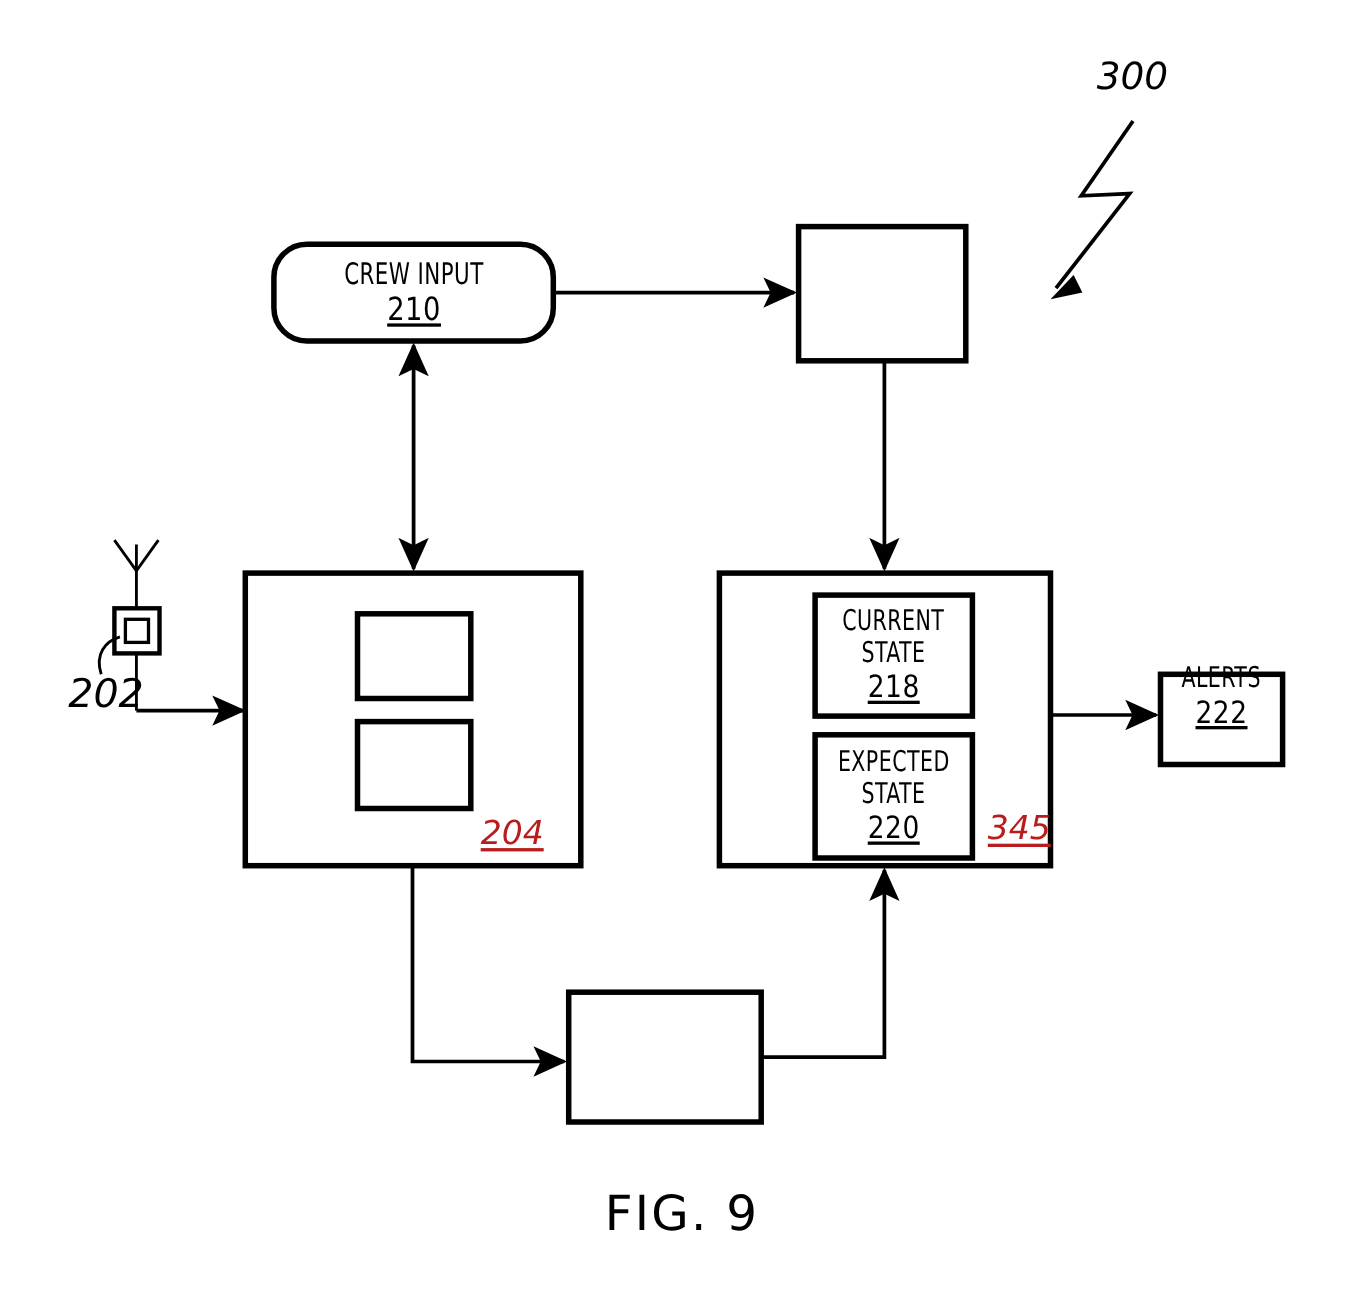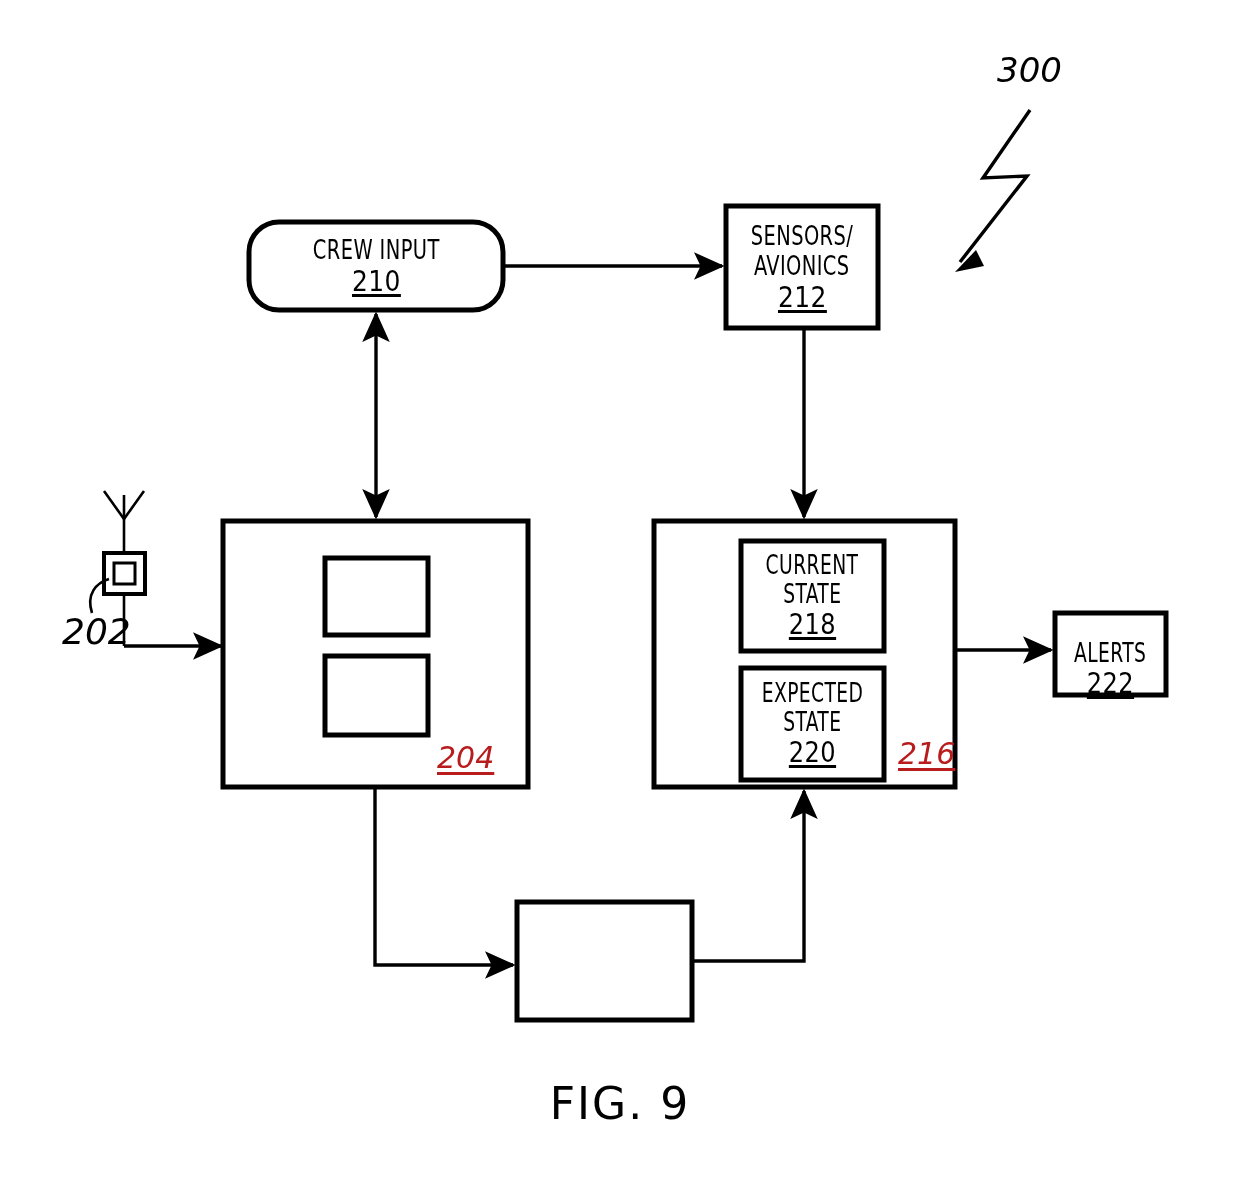--- a/index.html
+++ b/index.html
@@ -159,45 +159,40 @@
     <g>
       <path d="M 692 961 L 804 961 L 804 791" fill="none" stroke="#000" stroke-width="3.4" marker-end="url(#arrowEnd)"></path>
     </g>
   </svg>
 
   <div class="node-label" style="left:249px; top:226px; width:254px; height:80px;">
     <span class="lbl-text sz-outer">CREW INPUT</span>
     <span class="ref-num sz-outer-ref">210</span>
   </div>
 
-  <div class="node-label" style="left:726px; top:210px; width:152px; height:114px;">
-    <span class="lbl-text sz-outer">SENSORS/</span>
-    <span class="lbl-text sz-outer">AVIONICS</span>
-    <span class="ref-num sz-outer-ref">212</span>
-  </div>
 
 
 
   <div class="corner-ref" style="left:437px; top:740px;">204</div>
 
   <div class="node-label" style="left:741px; top:544px; width:143px; height:104px;">
     <span class="lbl-text sz-inner">CURRENT</span>
     <span class="lbl-text sz-inner">STATE</span>
     <span class="ref-num sz-inner-ref">218</span>
   </div>
 
   <div class="node-label" style="left:741px; top:671px; width:143px; height:106px;">
     <span class="lbl-text sz-inner">EXPECTED</span>
     <span class="lbl-text sz-inner">STATE</span>
     <span class="ref-num sz-inner-ref">220</span>
   </div>
 
-  <div class="corner-ref" style="left:898px; top:736px;">216</div>
-
-  <div class="node-label" style="left:1055px; top:632px; width:111px; height:75px;">
+  <div class="corner-ref" style="left:898px; top:736px;">345</div>
+
+  <div class="node-label" style="left:1055px; top:596px; width:111px; height:75px;">
     <span class="lbl-text sz-inner">ALERTS</span>
     <span class="ref-num sz-inner-ref">222</span>
   </div>
 
 
   <div class="plain-ref" style="left:62px; top:611px;">202</div>
 
   <div class="plain-ref" style="left:997px; top:50px; font-size:34px;">300</div>
 
   <div id="fig-caption">FIG. 9</div>

